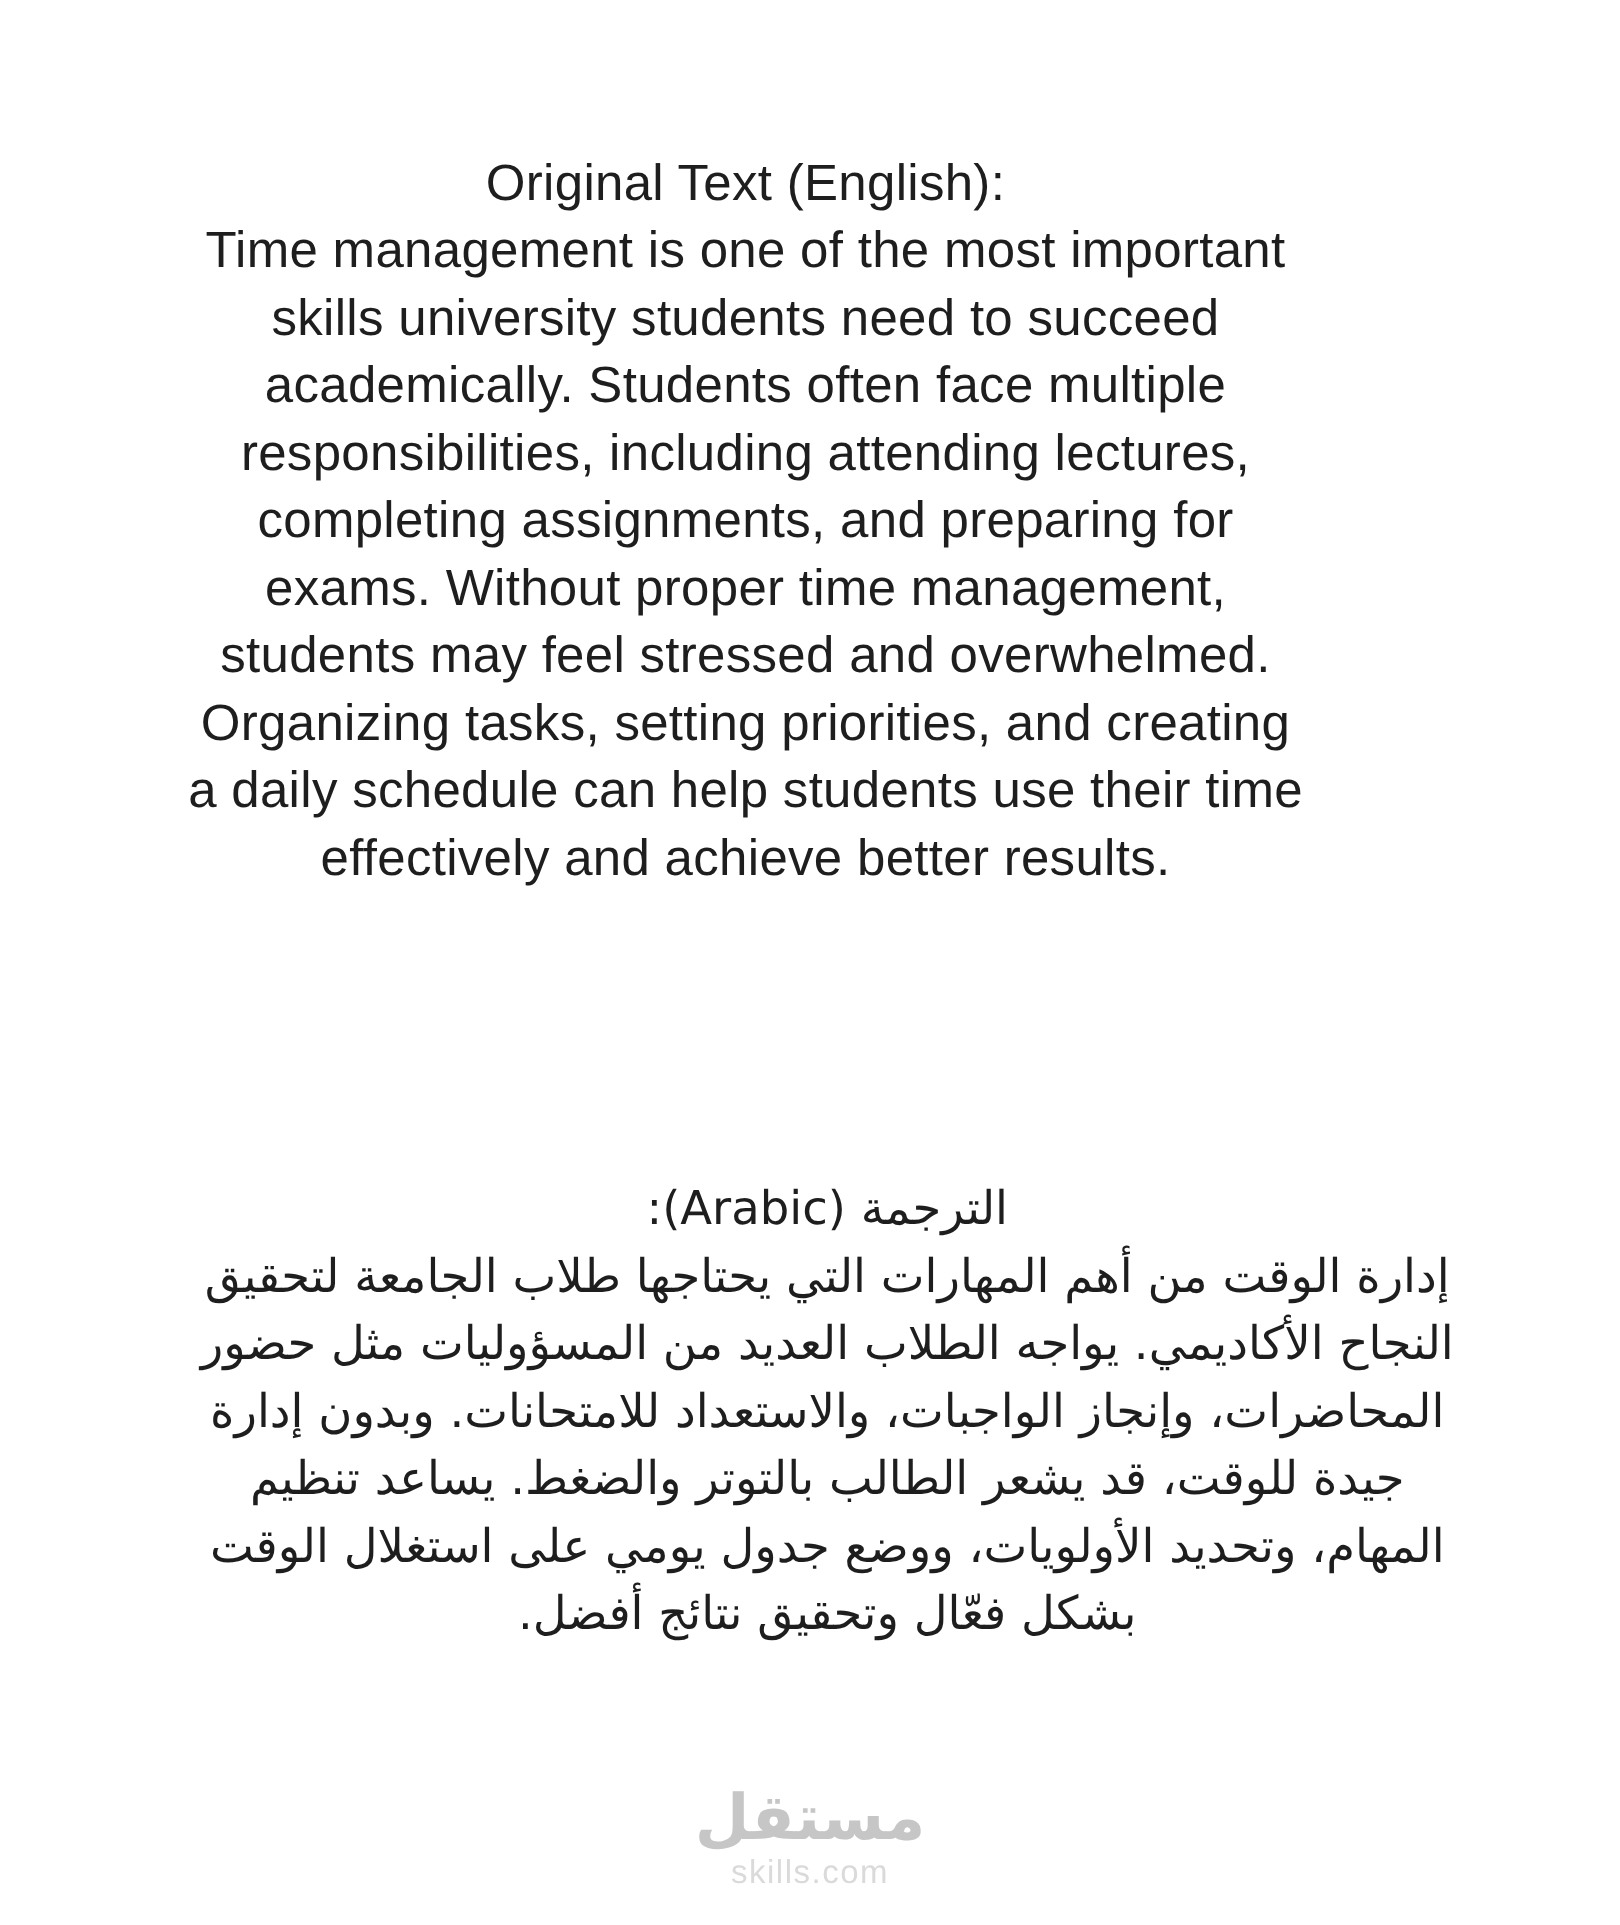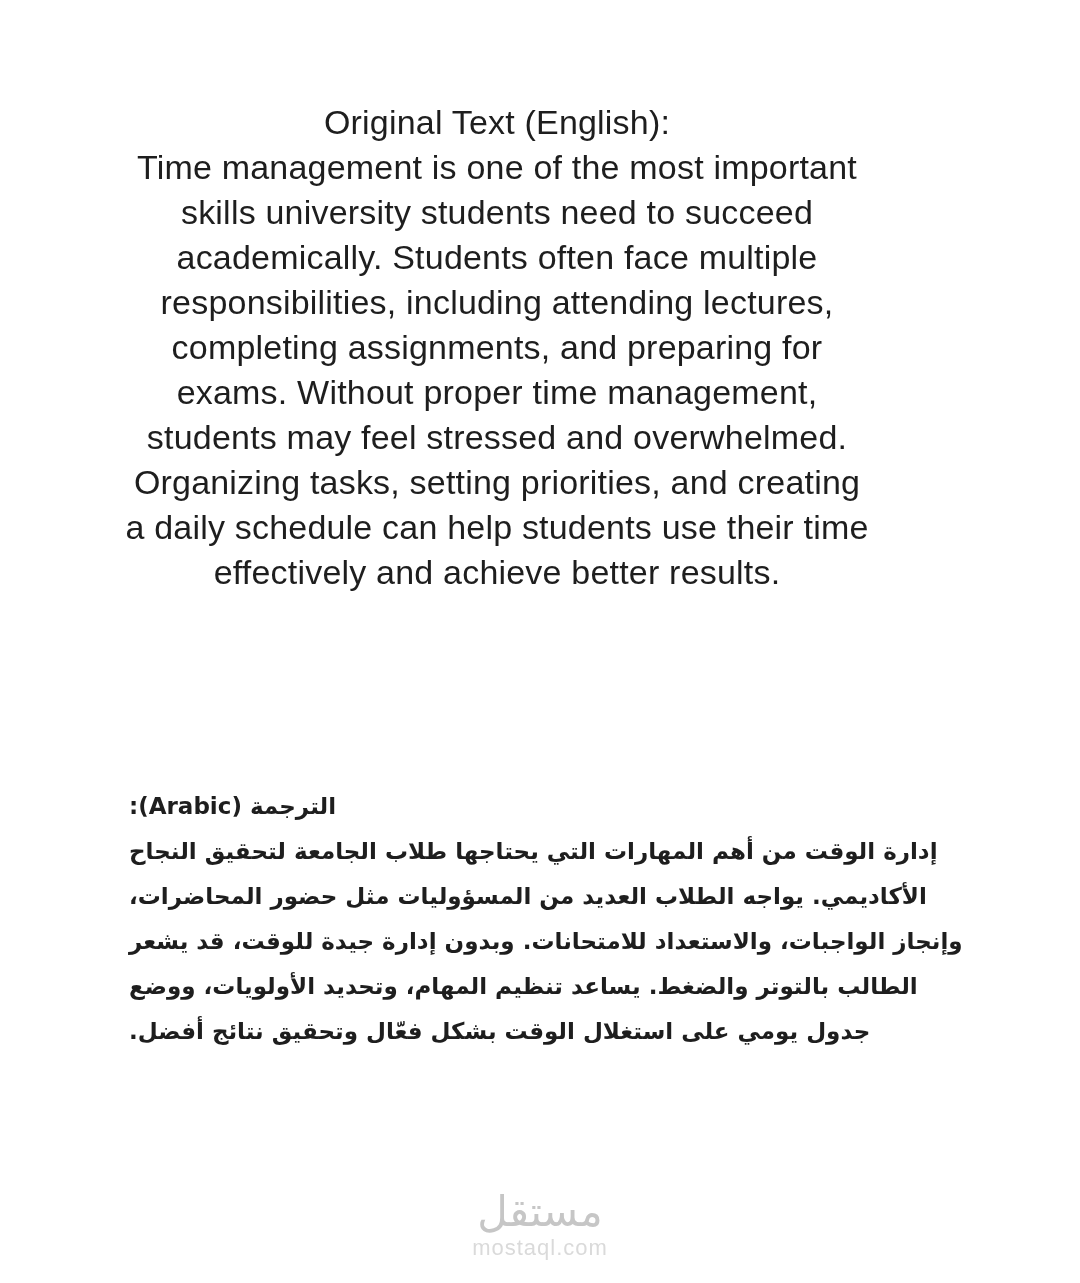--- a/index.html
+++ b/index.html
@@ -24,37 +24,36 @@
       line-height: 45px;
       letter-spacing: 0.2px;
       text-align: center;
     }
     .arabic-section {
       position: absolute;
       right: 106px;
       top: 784px;
       width: 845px;
       direction: rtl;
-      text-align: left;
+      text-align: center;
       font-family: "DejaVu Sans", sans-serif;
-      font-size: 23px;
+      font-size: 31px;
       line-height: 45px;
-      font-weight: bold;
     }
     .watermark {
       position: absolute;
       left: 0;
       width: 100%;
       bottom: 22px;
       text-align: center;
       font-family: "DejaVu Sans", sans-serif;
     }
     .watermark-brand {
       font-size: 42px;
-      font-weight: normal;
+      font-weight: bold;
       color: #c6c6c6;
       line-height: 46px;
     }
     .watermark-site {
       font-size: 22px;
       color: #dadada;
       letter-spacing: 1px;
       line-height: 26px;
       font-family: "Liberation Sans", sans-serif;
     }
@@ -67,14 +66,14 @@
   <div>Time management is one of the most important skills university students need to succeed academically. Students often face multiple responsibilities, including attending lectures, completing assignments, and preparing for exams. Without proper time management, students may feel stressed and overwhelmed. Organizing tasks, setting priorities, and creating a daily schedule can help students use their time effectively and achieve better results.</div>
 </section>
 
 <section class="arabic-section" lang="ar">
   <div>الترجمة (Arabic):</div>
   <div>إدارة الوقت من أهم المهارات التي يحتاجها طلاب الجامعة لتحقيق النجاح الأكاديمي. يواجه الطلاب العديد من المسؤوليات مثل حضور المحاضرات، وإنجاز الواجبات، والاستعداد للامتحانات. وبدون إدارة جيدة للوقت، قد يشعر الطالب بالتوتر والضغط. يساعد تنظيم المهام، وتحديد الأولويات، ووضع جدول يومي على استغلال الوقت بشكل فعّال وتحقيق نتائج أفضل.</div>
 </section>
 
 <footer class="watermark">
   <div class="watermark-brand">مستقل</div>
-  <div class="watermark-site">mostaql.com</div>
+  <div class="watermark-site">skills.com</div>
 </footer>
 
 </body></html>

